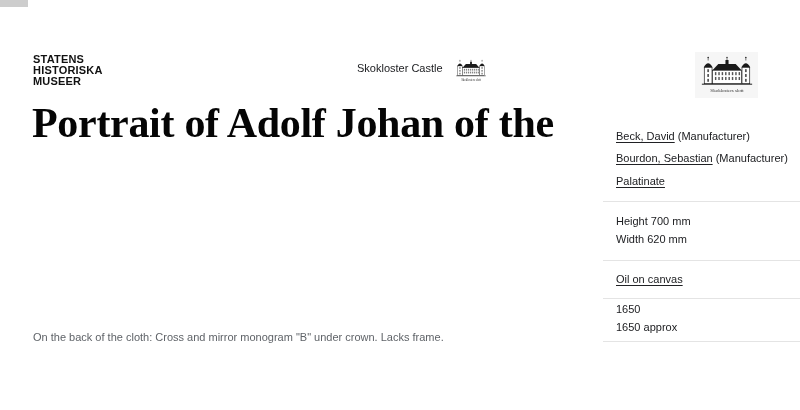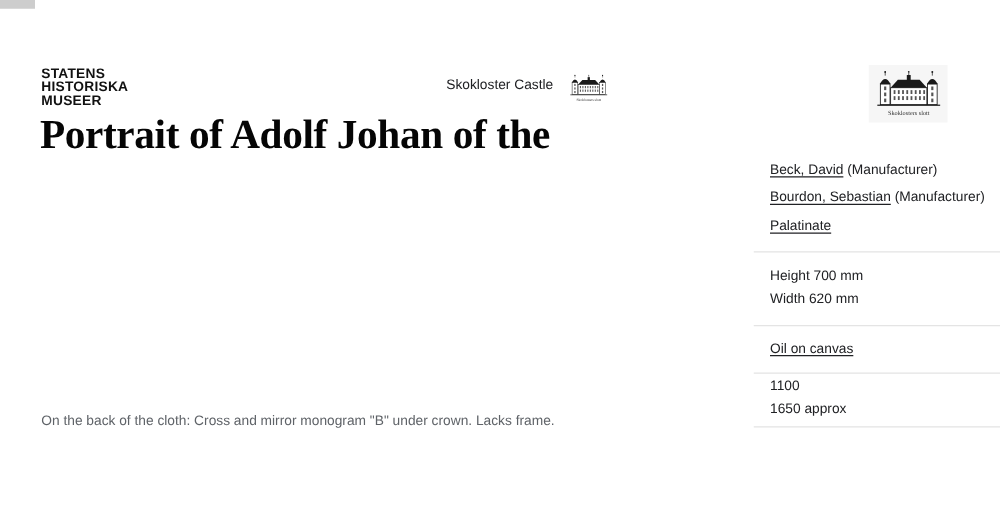--- a/index.html
+++ b/index.html
@@ -39,25 +39,25 @@
   }
   .castle-logo-small {
     position: absolute; left: 454px; top: 59px;
     width: 34px; height: 24px;
     cursor: pointer;
   }
   .castle-logo-small svg { width: 34px; height: 23px; display: block; }
 
   
   .page-title {
-    position: absolute; left: 32px; top: 87px;
+    position: absolute; left: 32px; top: 102px;
     margin: 0;
     font-family: "Liberation Serif", serif;
     font-weight: bold;
-    font-size: 33px; line-height: 42.5px;
+    font-size: 42px; line-height: 42.5px;
     letter-spacing: -0.3px;
     color: #050505;
   }
   .page-title span { display: block; white-space: nowrap; }
 
   .item-description {
     position: absolute; left: 33px; top: 331px;
     margin: 0;
     font-size: 11px; line-height: 13px;
     color: #5f6368;
@@ -244,18 +244,18 @@
   <div class="sb-text" style="top:233px">Width 620 mm</div>
 
   <hr class="sb-divider" style="top:260px">
 
   <div class="sb-text" style="top:273px">
     <span class="sb-link">Oil on canvas</span>
   </div>
 
   <hr class="sb-divider" style="top:298px">
 
-  <div class="sb-text" style="top:303px">1100</div>
+  <div class="sb-text" style="top:303px">1650</div>
   <div class="sb-text" style="top:321px">1650 approx</div>
 
   <hr class="sb-divider" style="top:341px">
 
 </aside>
 
 </body></html>

